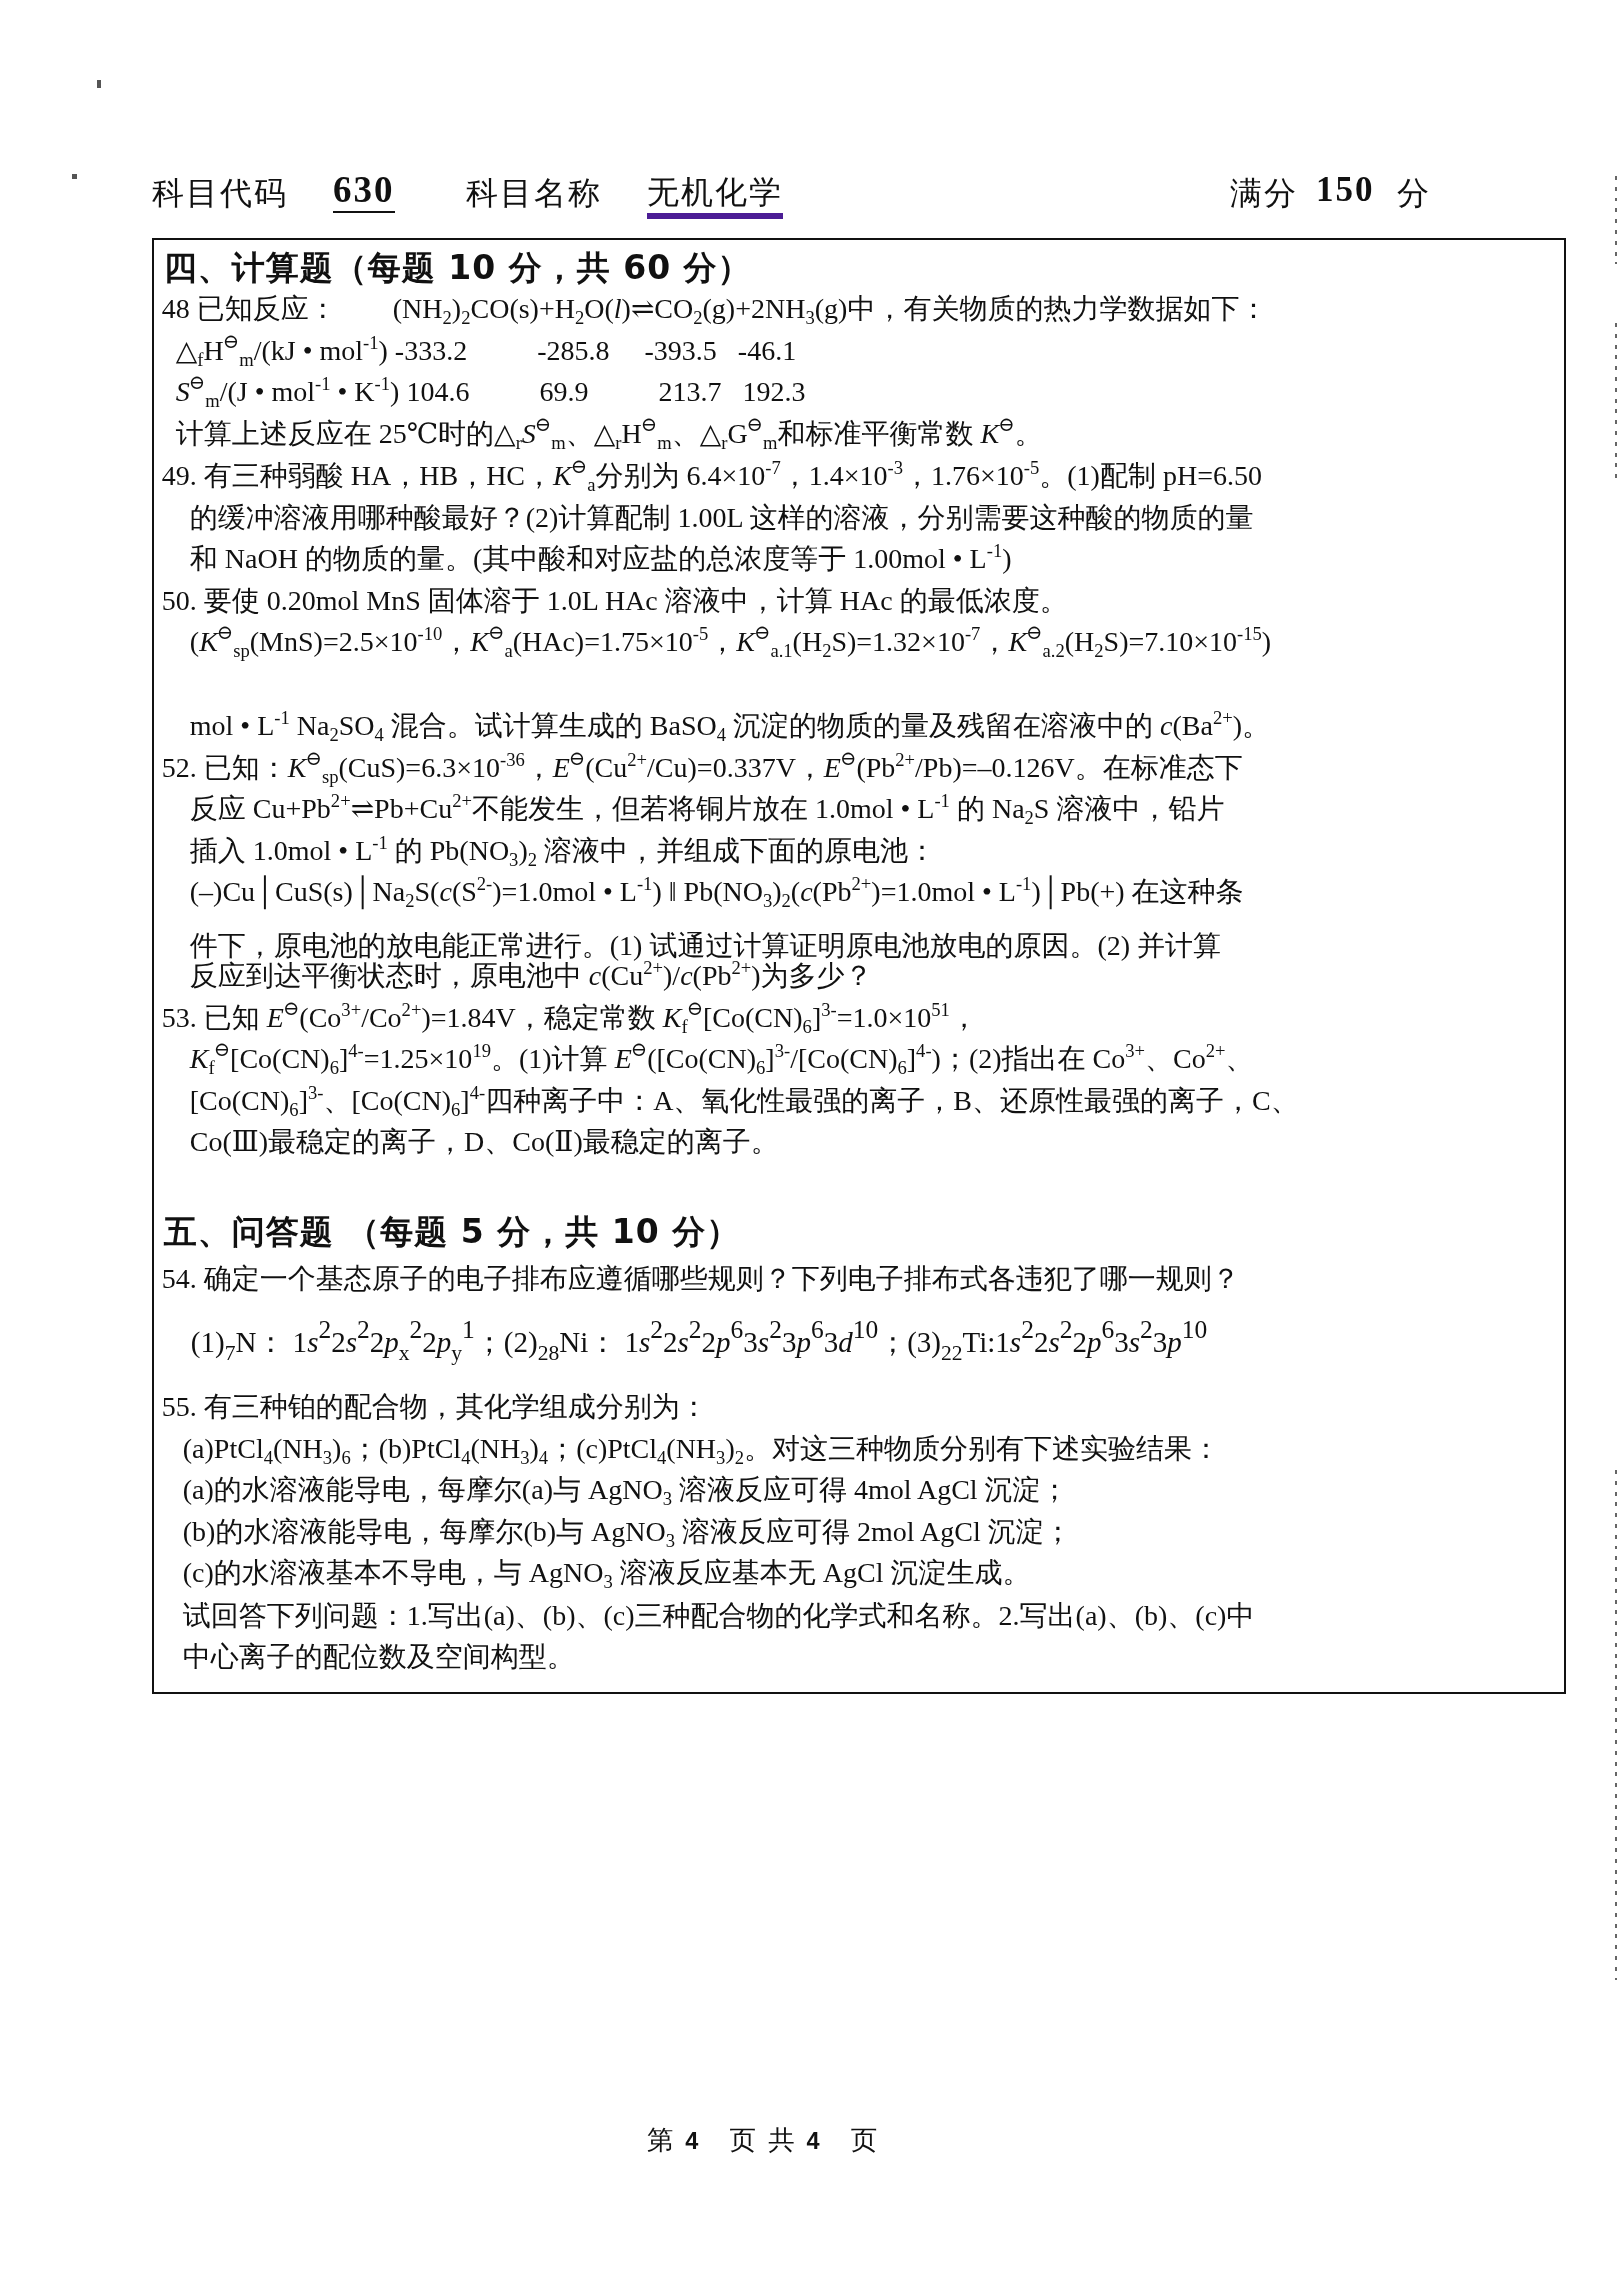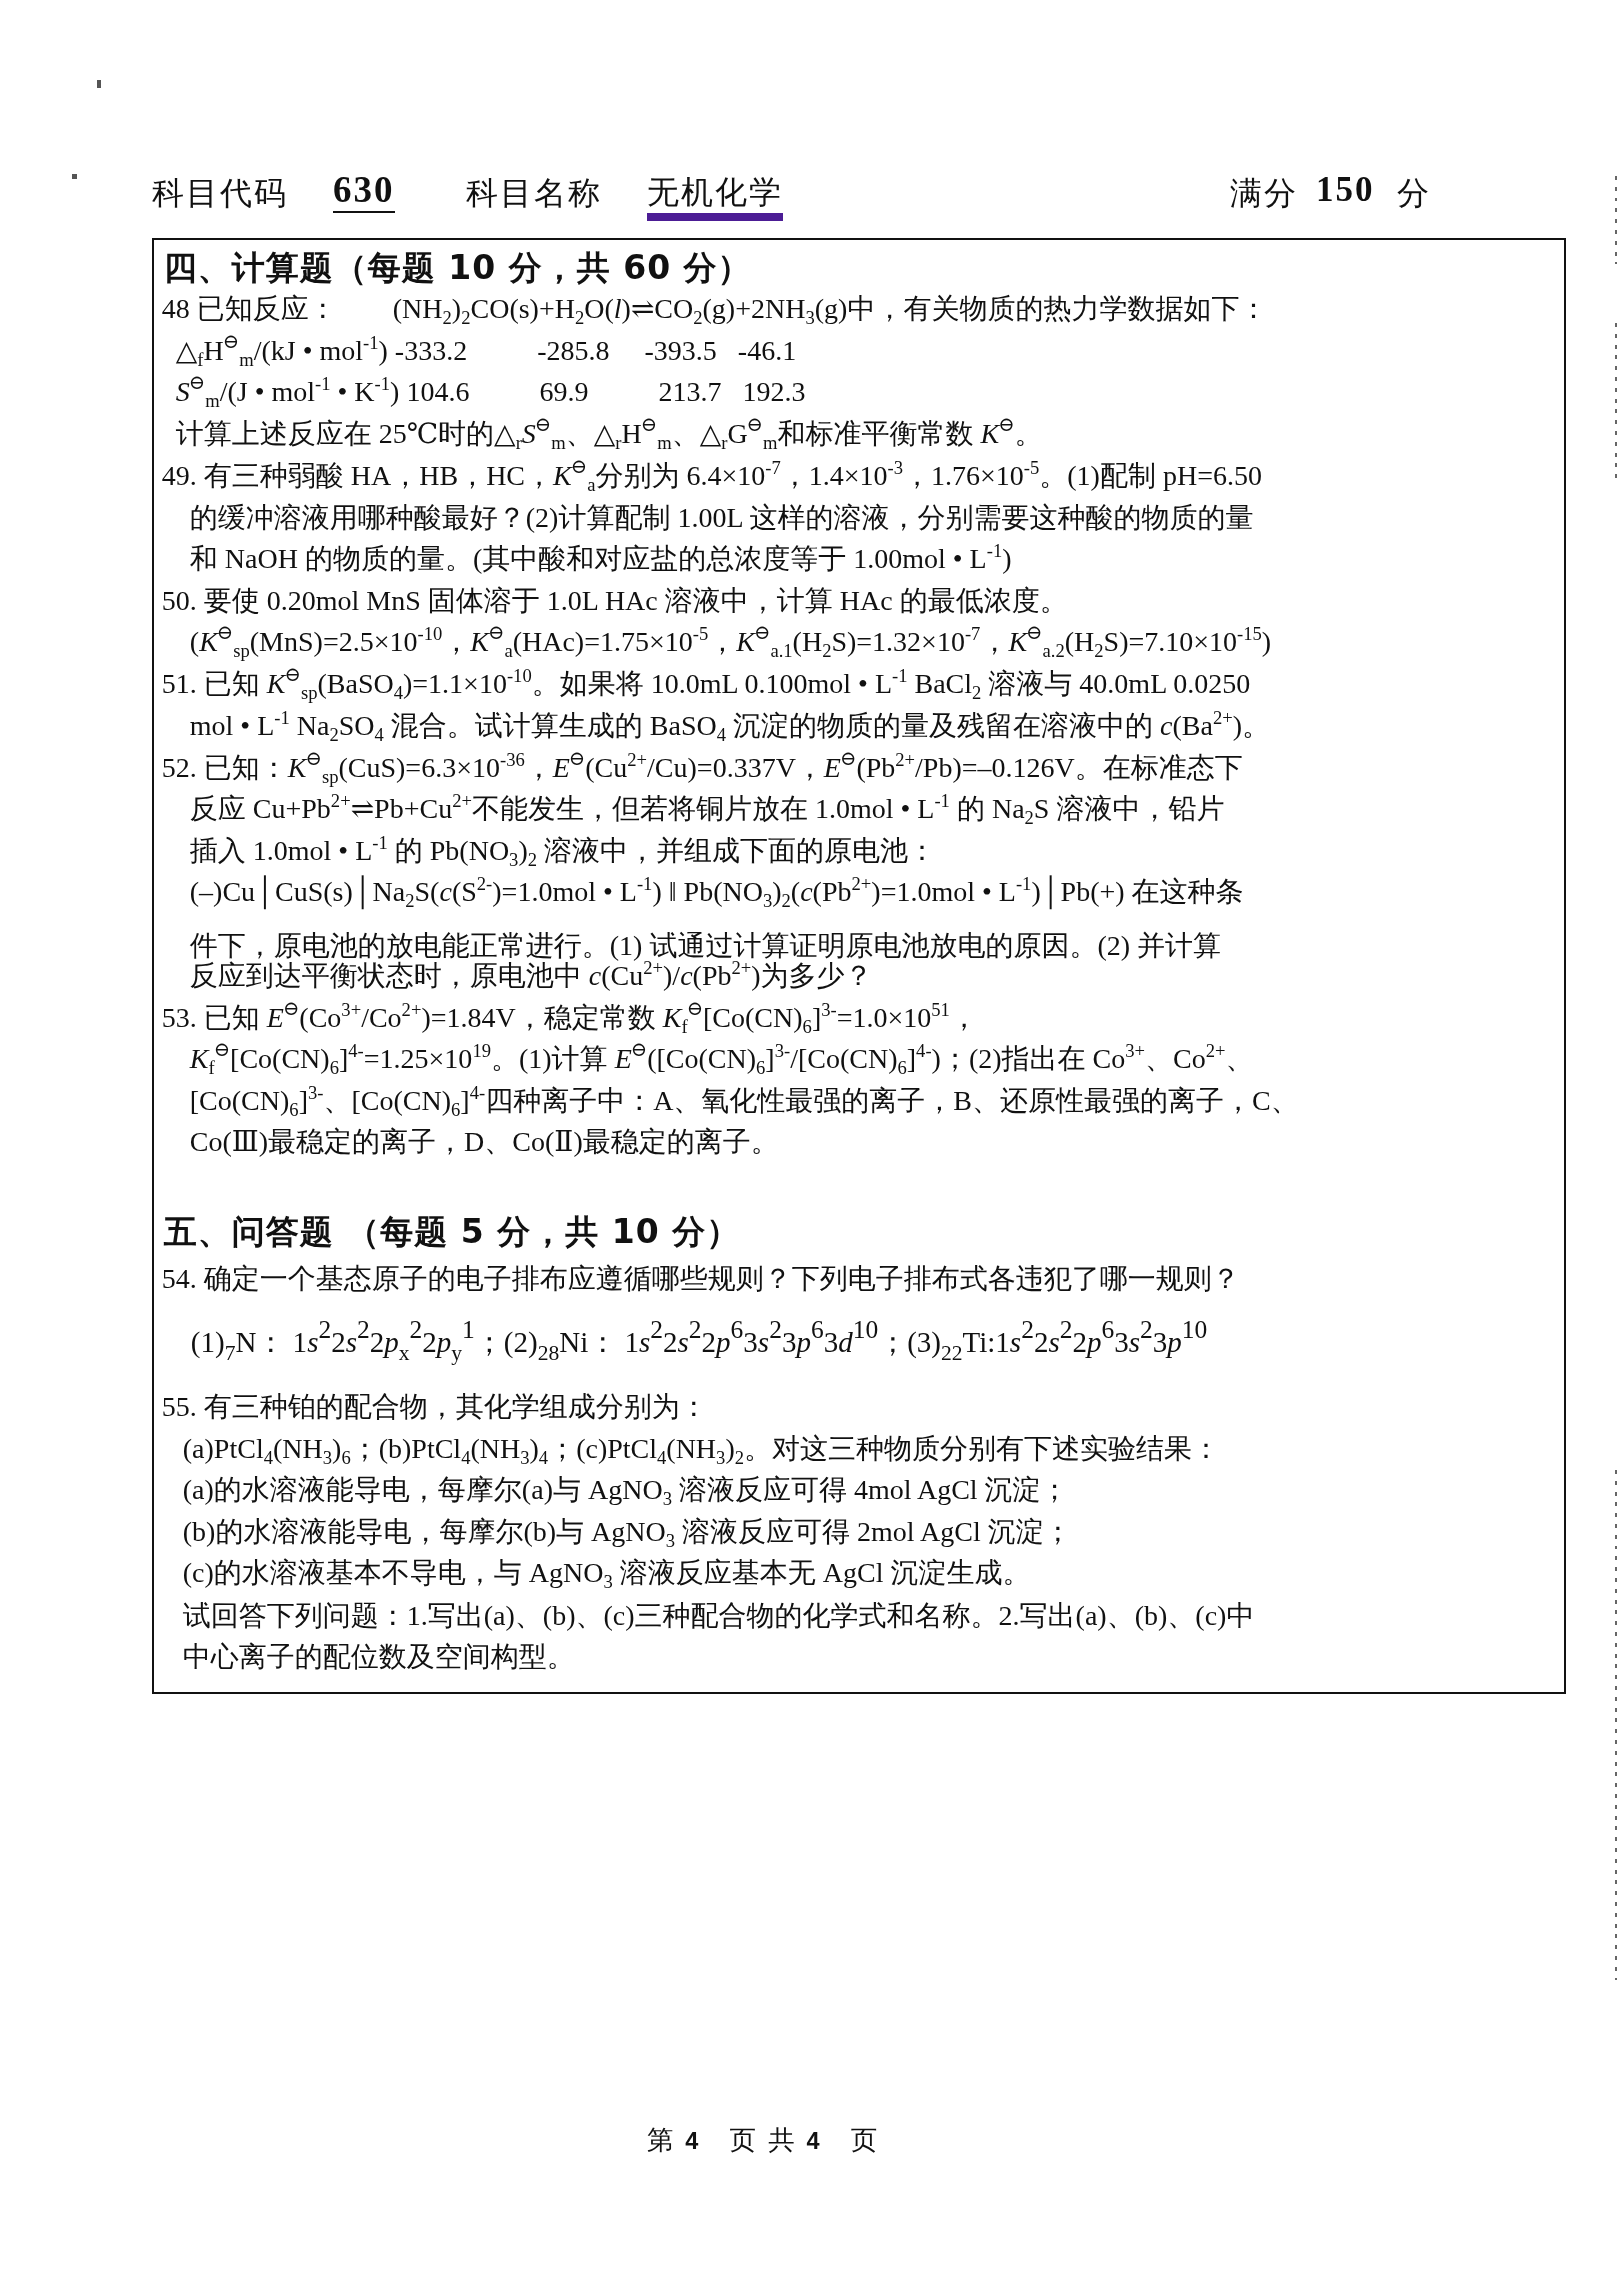--- a/index.html
+++ b/index.html
@@ -36,21 +36,21 @@
       font-family: "Liberation Serif", serif;
       font-weight: bold;
       font-size: 37px;
       top: -3.9px;
       border-bottom: 2.9px solid #111;
       line-height: 43px;
     }
     .page-header .name-label { left: 314px; }
     .page-header .name-value {
       left: 495px;
-      border-bottom: 8px solid #4c1d95;
+      border-bottom: 6px solid #4c1d95;
       line-height: 41px;
     }
     .page-header .score-label { left: 1078px; }
     .page-header .score-value {
       left: 1164px;
       font-family: "Liberation Serif", serif;
       font-weight: bold;
       font-size: 35px;
       top: -2px;
     }
@@ -143,21 +143,20 @@
   <div class="line" style="left:7.8px;top:132px;">&nbsp;&nbsp;<i>S</i><span class="std">⊖</span><sub>m</sub>/(J • mol<sup>-1</sup> • K<sup>-1</sup>) 104.6&nbsp;&nbsp;&nbsp;&nbsp;&nbsp;&nbsp;&nbsp;&nbsp;&nbsp;&nbsp;69.9&nbsp;&nbsp;&nbsp;&nbsp;&nbsp;&nbsp;&nbsp;&nbsp;&nbsp;&nbsp;213.7&nbsp;&nbsp;&nbsp;192.3</div>
   <div class="line" style="left:7.8px;top:174px;">&nbsp;&nbsp;计算上述反应在 25℃时的△<sub>r</sub><i>S</i><span class="std">⊖</span><sub>m</sub>、△<sub>r</sub>H<span class="std">⊖</span><sub>m</sub>、△<sub>r</sub>G<span class="std">⊖</span><sub>m</sub>和标准平衡常数 <i>K</i><span class="std">⊖</span>。</div>
 
   <div class="line" style="left:7.8px;top:216px;">49. 有三种弱酸 HA，HB，HC，<i>K</i><span class="std">⊖</span><sub>a</sub>分别为 6.4×10<sup>-7</sup>，1.4×10<sup>-3</sup>，1.76×10<sup>-5</sup>。(1)配制 pH=6.50</div>
   <div class="line" style="left:7.8px;top:258px;">&nbsp;&nbsp;&nbsp;&nbsp;的缓冲溶液用哪种酸最好？(2)计算配制 1.00L 这样的溶液，分别需要这种酸的物质的量</div>
   <div class="line" style="left:7.8px;top:299px;">&nbsp;&nbsp;&nbsp;&nbsp;和 NaOH 的物质的量。(其中酸和对应盐的总浓度等于 1.00mol • L<sup>-1</sup>)</div>
 
   <div class="line" style="left:7.8px;top:341px;">50. 要使 0.20mol MnS 固体溶于 1.0L HAc 溶液中，计算 HAc 的最低浓度。</div>
   <div class="line" style="left:7.8px;top:382px;">&nbsp;&nbsp;&nbsp;&nbsp;(<i>K</i><span class="std">⊖</span><sub>sp</sub>(MnS)=2.5×10<sup>-10</sup>，<i>K</i><span class="std">⊖</span><sub>a</sub>(HAc)=1.75×10<sup>-5</sup>，<i>K</i><span class="std">⊖</span><sub>a.1</sub>(H<sub>2</sub>S)=1.32×10<sup>-7</sup>，<i>K</i><span class="std">⊖</span><sub>a.2</sub>(H<sub>2</sub>S)=7.10×10<sup>-15</sup>)</div>
 
-  <div class="line" style="left:7.8px;top:424px;">51. 已知 <i>K</i><span class="std">⊖</span><sub>sp</sub>(BaSO<sub>4</sub>)=1.1×10<sup>-10</sup>。如果将 10.0mL 0.100mol • L<sup>-1</sup> BaCl<sub>2</sub> 溶液与 40.0mL 0.0250</div>
   <div class="line" style="left:7.8px;top:466px;">&nbsp;&nbsp;&nbsp;&nbsp;mol • L<sup>-1</sup> Na<sub>2</sub>SO<sub>4</sub> 混合。试计算生成的 BaSO<sub>4</sub> 沉淀的物质的量及残留在溶液中的 <i>c</i>(Ba<sup>2+</sup>)。</div>
 
   <div class="line" style="left:7.8px;top:508px;">52. 已知：<i>K</i><span class="std">⊖</span><sub>sp</sub>(CuS)=6.3×10<sup>-36</sup>，<i>E</i><span class="std">⊖</span>(Cu<sup>2+</sup>/Cu)=0.337V，<i>E</i><span class="std">⊖</span>(Pb<sup>2+</sup>/Pb)=–0.126V。在标准态下</div>
   <div class="line" style="left:7.8px;top:549px;">&nbsp;&nbsp;&nbsp;&nbsp;反应 Cu+Pb<sup>2+</sup>⇌Pb+Cu<sup>2+</sup>不能发生，但若将铜片放在 1.0mol • L<sup>-1</sup> 的 Na<sub>2</sub>S 溶液中，铅片</div>
   <div class="line" style="left:7.8px;top:591px;">&nbsp;&nbsp;&nbsp;&nbsp;插入 1.0mol • L<sup>-1</sup> 的 Pb(NO<sub>3</sub>)<sub>2</sub> 溶液中，并组成下面的原电池：</div>
   <div class="line" style="left:7.8px;top:632px;">&nbsp;&nbsp;&nbsp;&nbsp;(–)Cu│CuS(s)│Na<sub>2</sub>S(<i>c</i>(S<sup>2-</sup>)=1.0mol • L<sup>-1</sup>) ‖ Pb(NO<sub>3</sub>)<sub>2</sub>(<i>c</i>(Pb<sup>2+</sup>)=1.0mol • L<sup>-1</sup>)│Pb(+) 在这种条</div>
   <div class="line" style="left:7.8px;top:674px;margin-top:12px;">&nbsp;&nbsp;&nbsp;&nbsp;件下，原电池的放电能正常进行。(1) 试通过计算证明原电池放电的原因。(2) 并计算</div>
   <div class="line" style="left:7.8px;top:716px;">&nbsp;&nbsp;&nbsp;&nbsp;反应到达平衡状态时，原电池中 <i>c</i>(Cu<sup>2+</sup>)/<i>c</i>(Pb<sup>2+</sup>)为多少？</div>
 
   <div class="line" style="left:7.8px;top:758px;">53. 已知 <i>E</i><span class="std">⊖</span>(Co<sup>3+</sup>/Co<sup>2+</sup>)=1.84V，稳定常数 <i>K</i><sub>f</sub><span class="std">⊖</span>[Co(CN)<sub>6</sub>]<sup>3-</sup>=1.0×10<sup>51</sup>，</div>

